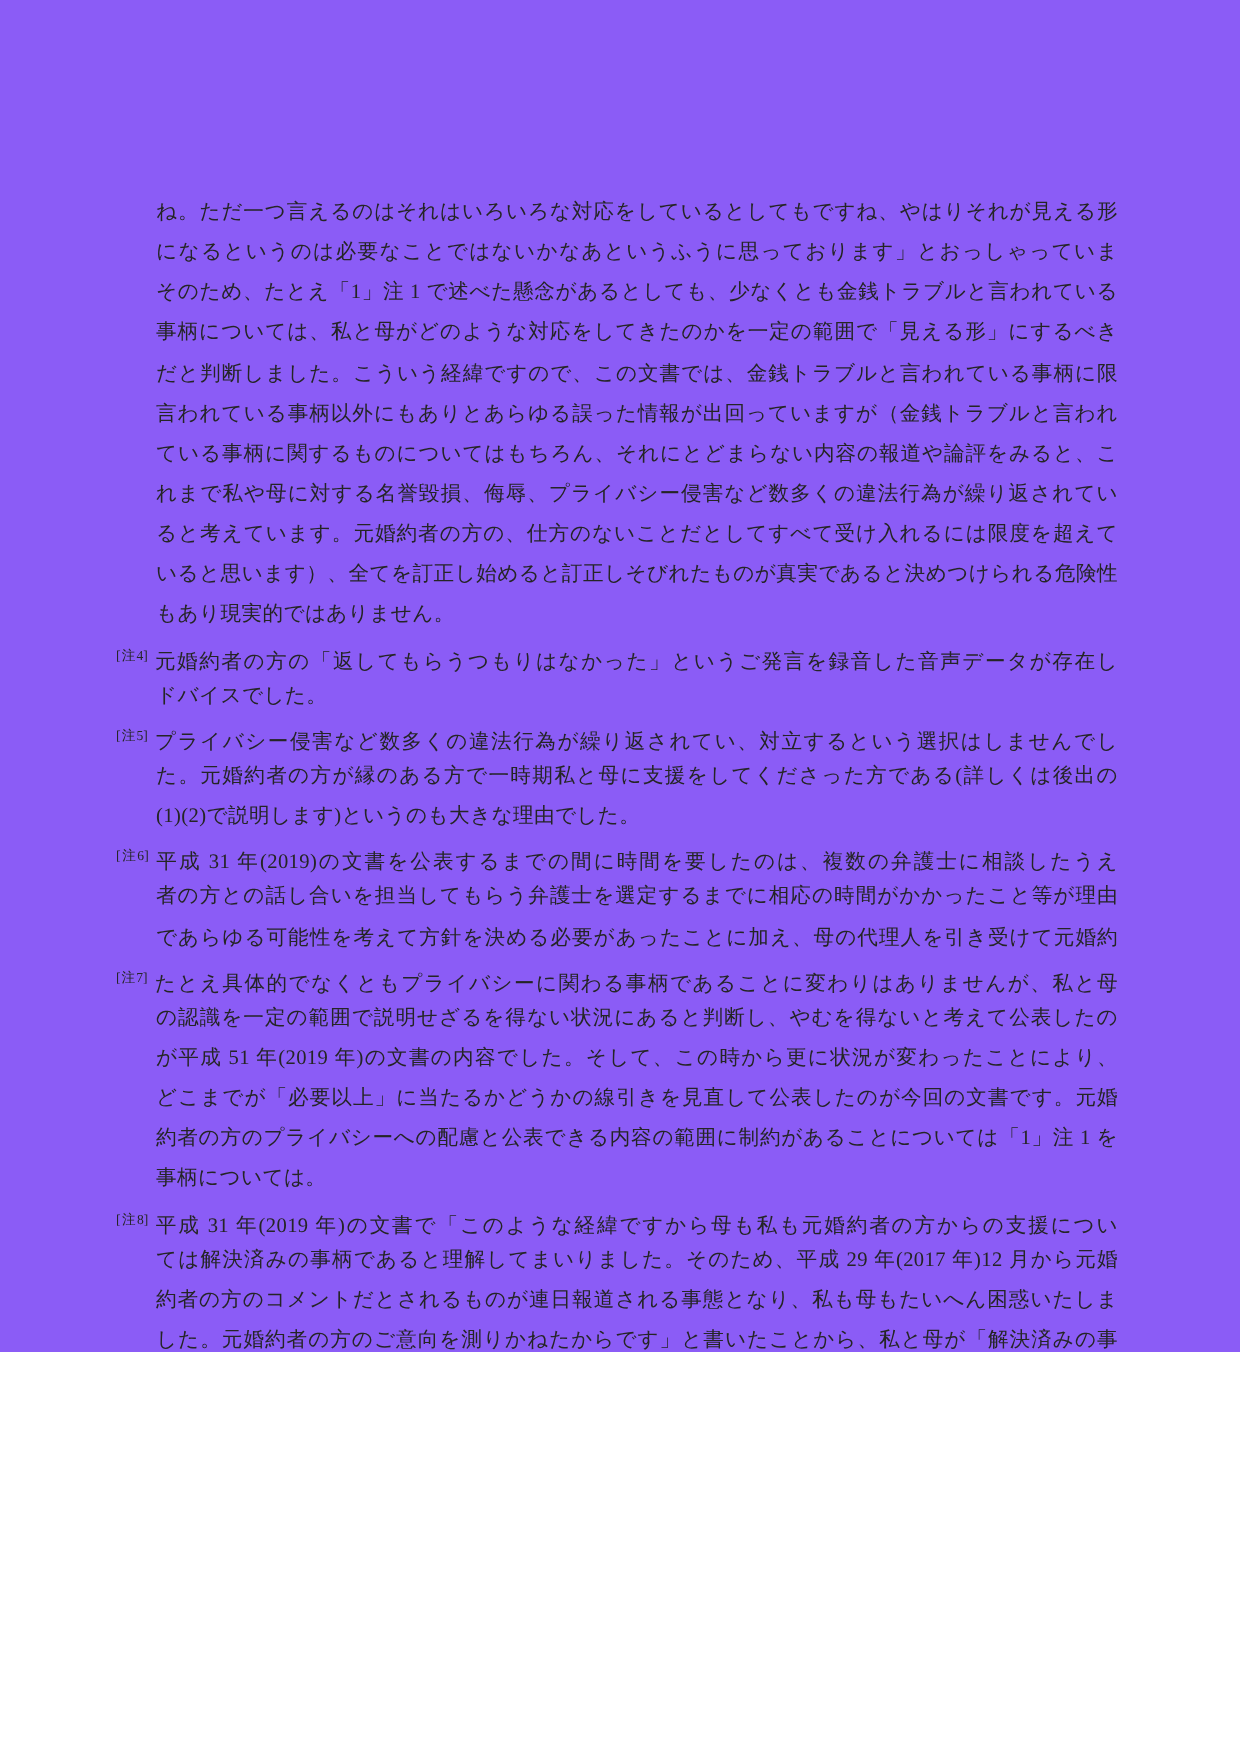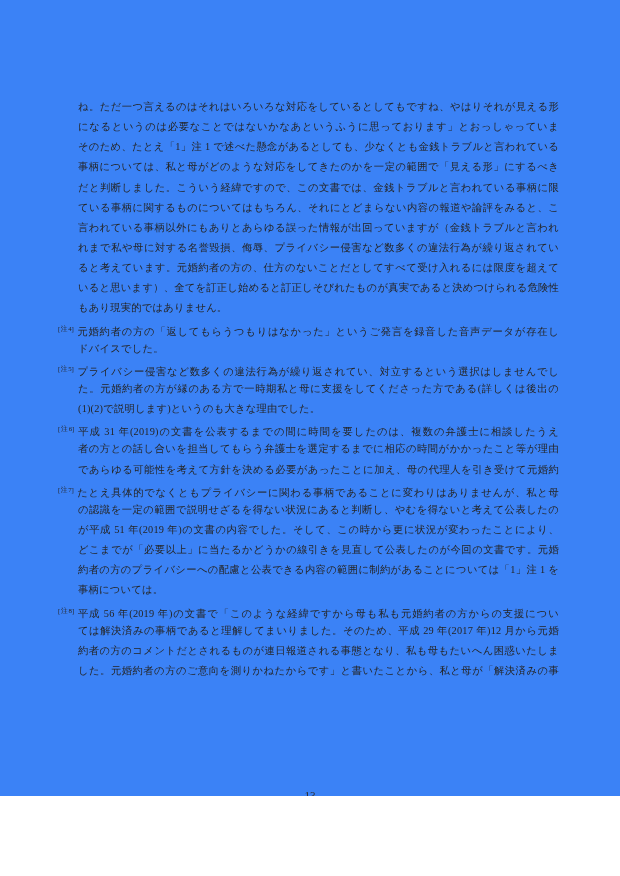--- a/index.html
+++ b/index.html
@@ -3,22 +3,22 @@
 <meta charset="utf-8">
 <style>
   html, body {
     margin: 0;
     padding: 0;
     background: #ffffff;
   }
   .sheet {
     position: relative;
     width: 620px;
-    height: 796px;
-    background: #3b82f6;
+    height: 676px;
+    background: #8b5cf6;
     font-family: "Liberation Serif", "DejaVu Serif", serif;
     color: #252525;
     overflow: hidden;
   }
   .textblock {
     position: absolute;
     left: 58px;
     top: 97px;
     width: 501px;
   }
@@ -57,39 +57,39 @@
 </head>
 <body>
 
 <div class="sheet">
   <div class="textblock" id="textblock">
       <div class="line indent">ね。ただ一つ言えるのはそれはいろいろな対応をしているとしてもですね、やはりそれが見える形</div>
       <div class="line indent">になるというのは必要なことではないかなあというふうに思っております」とおっしゃっています。</div>
       <div class="line indent">そのため、たとえ「1」注 1 で述べた懸念があるとしても、少なくとも金銭トラブルと言われている</div>
       <div class="line indent">事柄については、私と母がどのような対応をしてきたのかを一定の範囲で「見える形」にするべき</div>
       <div class="line indent">だと判断しました。こういう経緯ですので、この文書では、金銭トラブルと言われている事柄に限</div>
+      <div class="line indent">言われている事柄以外にもありとあらゆる誤った情報が出回っていますが（金銭トラブルと言われ</div>
       <div class="line indent">ている事柄に関するものについてはもちろん、それにとどまらない内容の報道や論評をみると、こ</div>
-      <div class="line indent">言われている事柄以外にもありとあらゆる誤った情報が出回っていますが（金銭トラブルと言われ</div>
       <div class="line indent">れまで私や母に対する名誉毀損、侮辱、プライバシー侵害など数多くの違法行為が繰り返されてい</div>
       <div class="line indent">ると考えています。元婚約者の方の、仕方のないことだとしてすべて受け入れるには限度を超えて</div>
       <div class="line indent">いると思います）、全てを訂正し始めると訂正しそびれたものが真実であると決めつけられる危険性</div>
       <div class="line indent flush">もあり現実的ではありません。</div>
       <div class="line"><span class="marker">[注4]</span><span>元婚約者の方の「返してもらうつもりはなかった」というご発言を録音した音声データが存在し</span></div>
       <div class="line indent flush">ドバイスでした。</div>
       <div class="line"><span class="marker">[注5]</span><span>プライバシー侵害など数多くの違法行為が繰り返されてい、対立するという選択はしませんでし</span></div>
       <div class="line indent">た。元婚約者の方が縁のある方で一時期私と母に支援をしてくださった方である(詳しくは後出の「5」</div>
       <div class="line indent flush">(1)(2)で説明します)というのも大きな理由でした。</div>
       <div class="line"><span class="marker">[注6]</span><span>平成 31 年(2019)の文書を公表するまでの間に時間を要したのは、複数の弁護士に相談したうえ</span></div>
       <div class="line indent">者の方との話し合いを担当してもらう弁護士を選定するまでに相応の時間がかかったこと等が理由</div>
       <div class="line indent">であらゆる可能性を考えて方針を決める必要があったことに加え、母の代理人を引き受けて元婚約</div>
       <div class="line"><span class="marker">[注7]</span><span>たとえ具体的でなくともプライバシーに関わる事柄であることに変わりはありませんが、私と母</span></div>
       <div class="line indent">の認識を一定の範囲で説明せざるを得ない状況にあると判断し、やむを得ないと考えて公表したの</div>
       <div class="line indent">が平成 51 年(2019 年)の文書の内容でした。そして、この時から更に状況が変わったことにより、</div>
       <div class="line indent">どこまでが「必要以上」に当たるかどうかの線引きを見直して公表したのが今回の文書です。元婚</div>
       <div class="line indent">約者の方のプライバシーへの配慮と公表できる内容の範囲に制約があることについては「1」注 1 を</div>
       <div class="line indent flush">事柄については。</div>
-      <div class="line"><span class="marker">[注8]</span><span>平成 56 年(2019 年)の文書で「このような経緯ですから母も私も元婚約者の方からの支援につい</span></div>
+      <div class="line"><span class="marker">[注8]</span><span>平成 31 年(2019 年)の文書で「このような経緯ですから母も私も元婚約者の方からの支援につい</span></div>
       <div class="line indent">ては解決済みの事柄であると理解してまいりました。そのため、平成 29 年(2017 年)12 月から元婚</div>
       <div class="line indent">約者の方のコメントだとされるものが連日報道される事態となり、私も母もたいへん困惑いたしま</div>
       <div class="line indent">した。元婚約者の方のご意向を測りかねたからです」と書いたことから、私と母が「解決済みの事</div>
     </div>
   <div class="pagenum">13</div>
 </div>
 
 </body></html>

